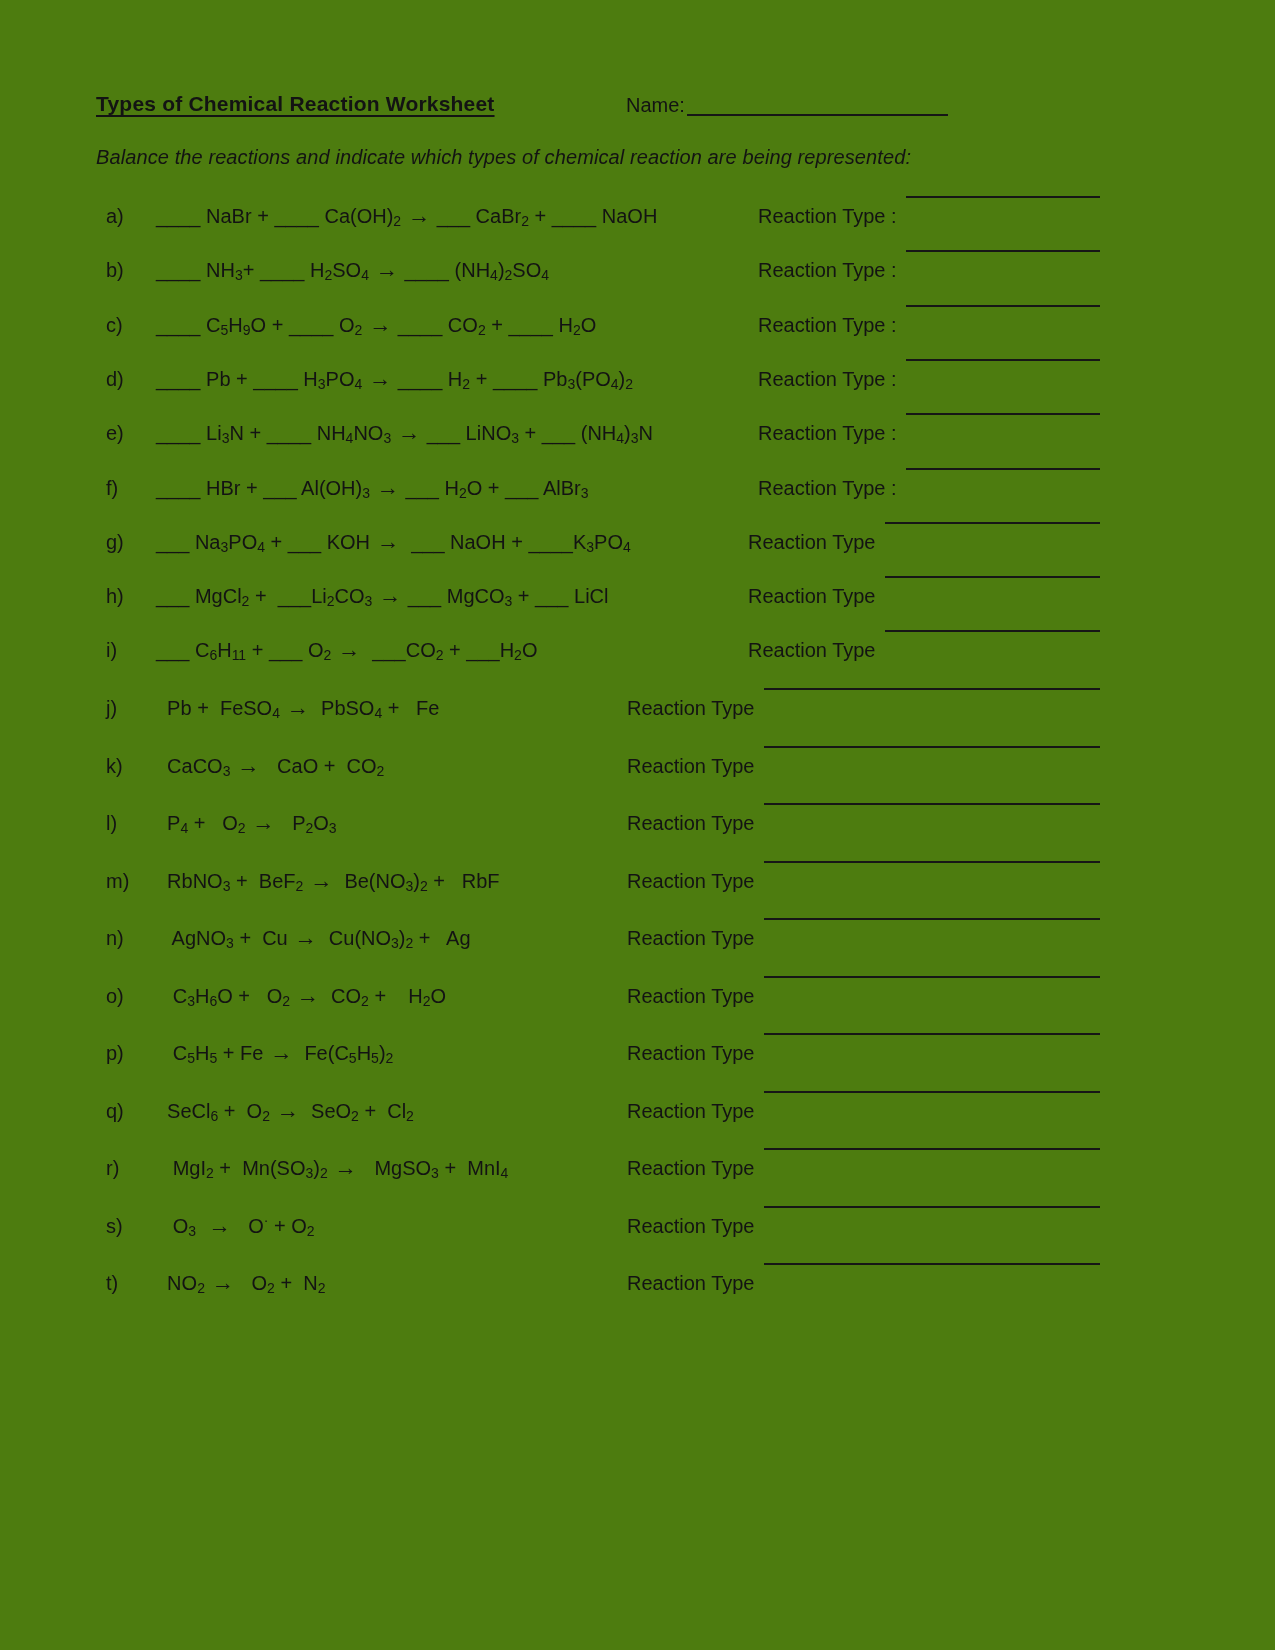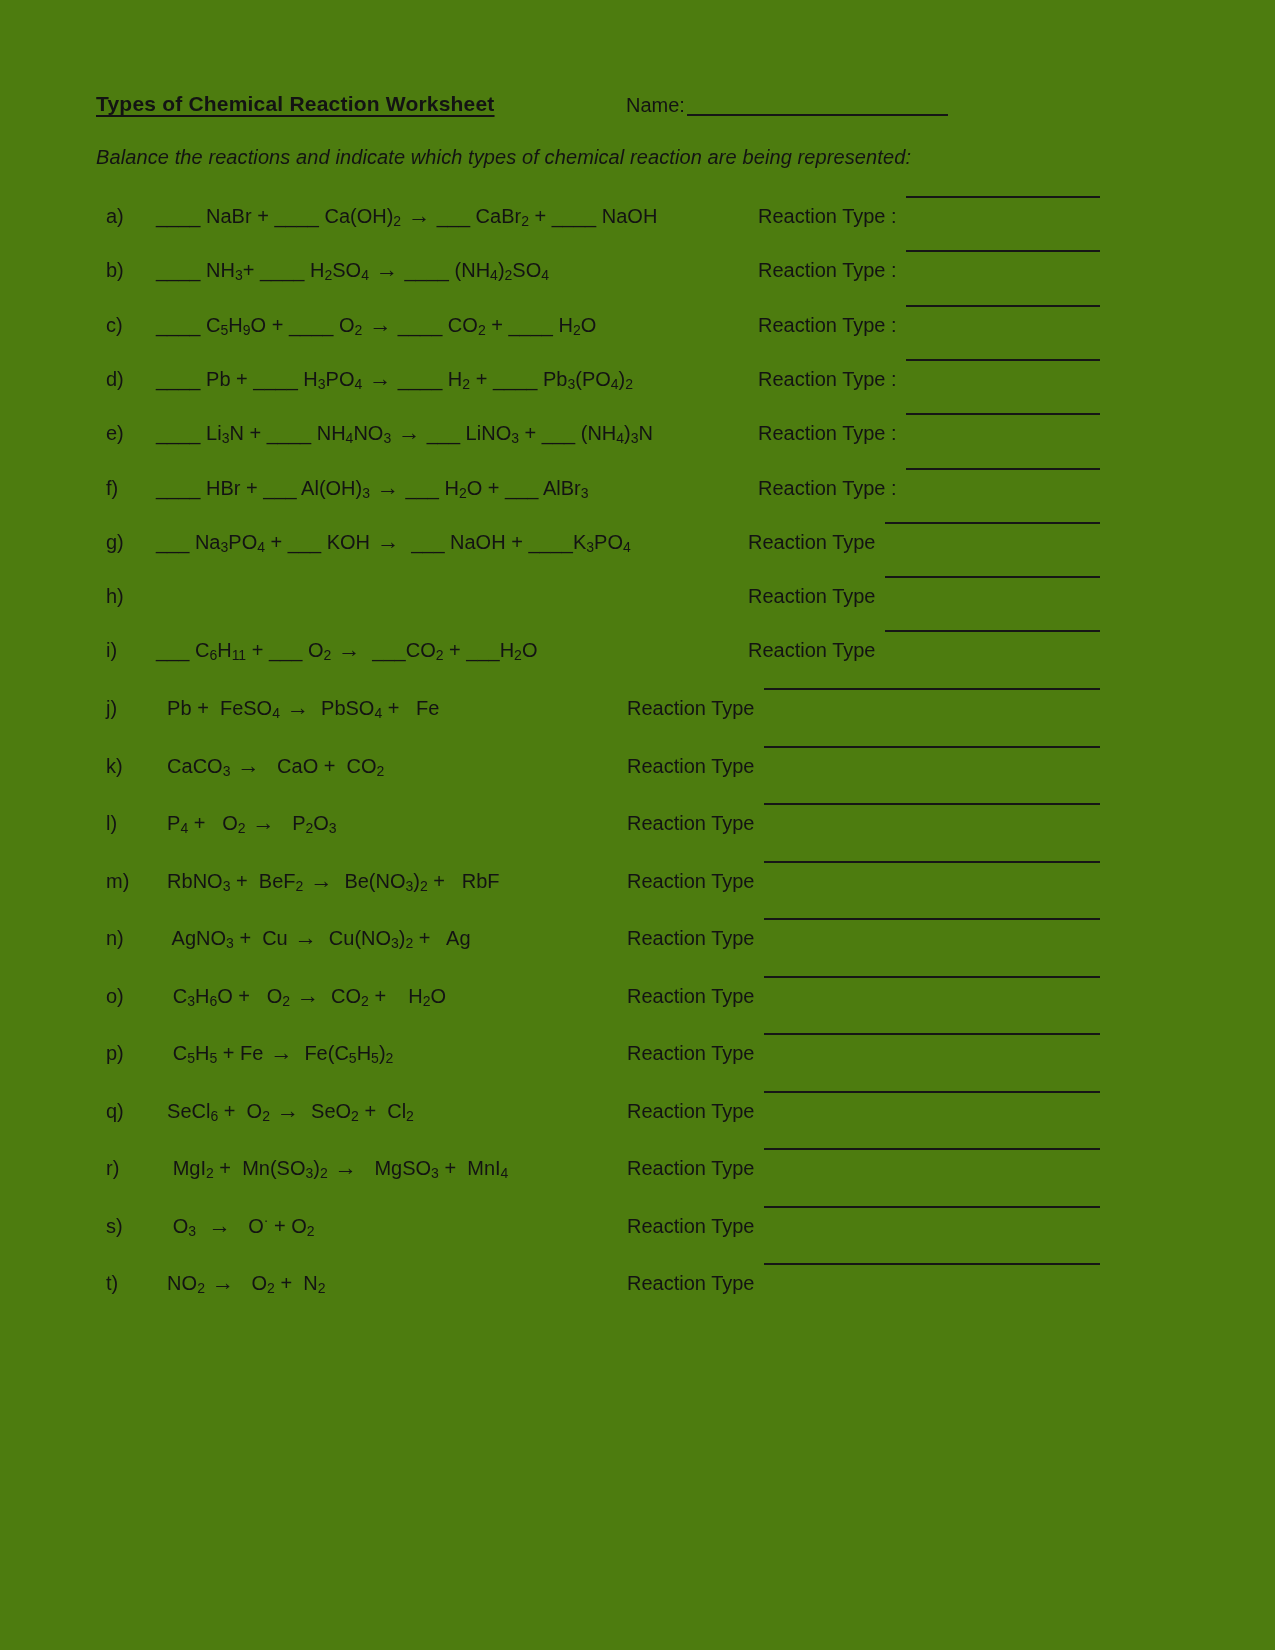--- a/index.html
+++ b/index.html
@@ -116,20 +116,21 @@
       <div class="row" style="top: 522px;">
         <span class="rlabel">g)</span>
         <span class="eq">___ Na<sub>3</sub>PO<sub>4</sub> + ___ KOH <span class="arr">→</span>  ___ NaOH + ____K<sub>3</sub>PO<sub>4</sub></span>
         <span class="rt" style="left:748px;width:352px">
           <span class="rtlabel">Reaction Type</span>
           <span class="rtline"></span>
         </span>
       </div>
       <div class="row" style="top: 576px;">
         <span class="rlabel">h)</span>
+        <span class="eq">___ MgCl<sub>2</sub> +  ___Li<sub>2</sub>CO<sub>3</sub> <span class="arr">→</span> ___ MgCO<sub>3</sub> + ___ LiCl</span>
         <span class="rt" style="left:748px;width:352px">
           <span class="rtlabel">Reaction Type</span>
           <span class="rtline"></span>
         </span>
       </div>
       <div class="row" style="top: 630px;">
         <span class="rlabel">i)</span>
         <span class="eq">___ C<sub>6</sub>H<sub>11</sub> + ___ O<sub>2</sub> <span class="arr">→</span>  ___CO<sub>2</sub> + ___H<sub>2</sub>O</span>
         <span class="rt" style="left:748px;width:352px">
           <span class="rtlabel">Reaction Type</span>

